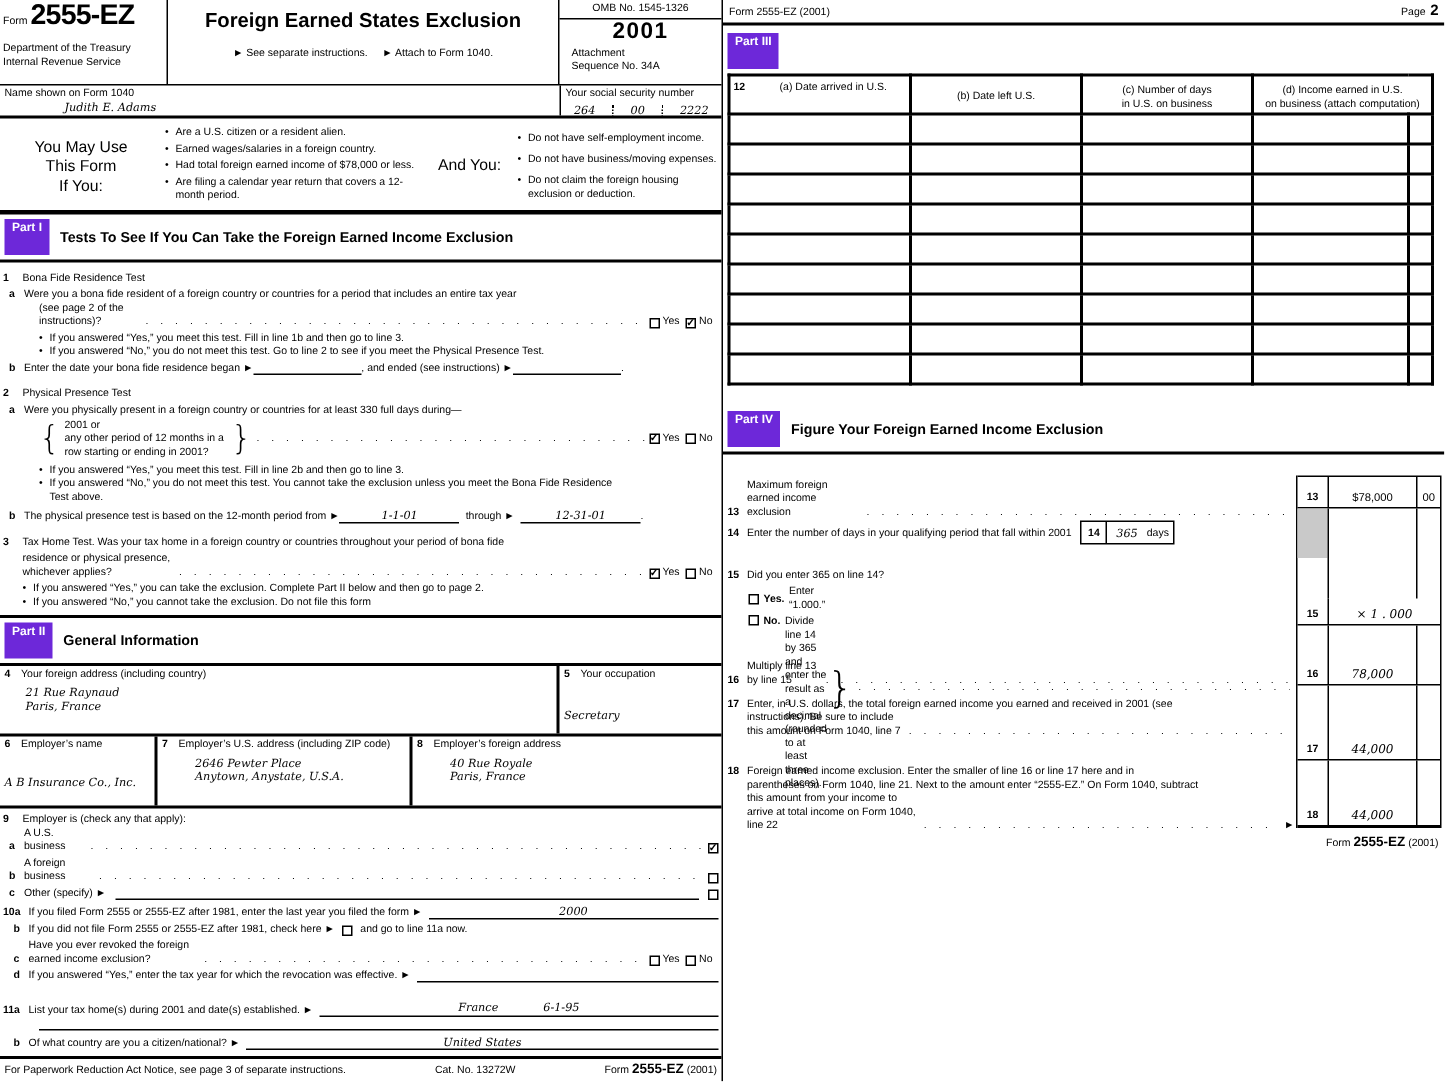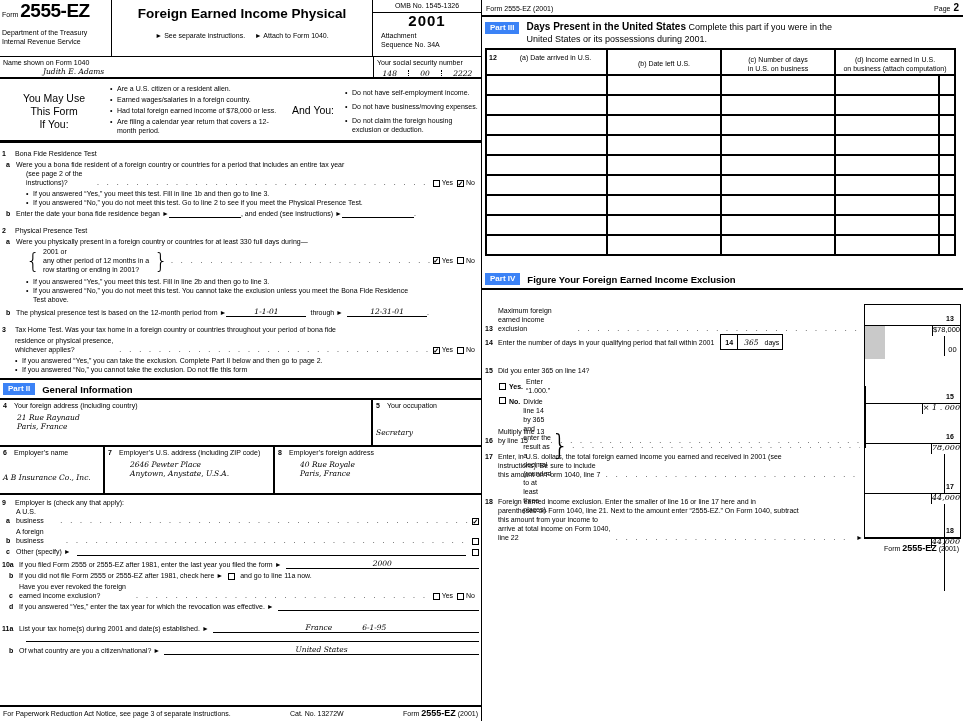--- a/index.html
+++ b/index.html
@@ -14,21 +14,21 @@
   .cb{display:inline-block;width:7px;height:7px;border:1.3px solid #000;box-sizing:border-box;
       vertical-align:middle;position:relative;flex:none;}
   .cb.checked::after{content:"✓";position:absolute;left:-0.5px;top:-2.5px;font-size:7px;font-weight:bold;}
   .cblbl{margin:0 4px 0 2px;}
   
   .dots{flex:1 1 auto;overflow:hidden;white-space:nowrap;margin:0 3px;letter-spacing:3px;color:#000;}
   .dots::before{content:". . . . . . . . . . . . . . . . . . . . . . . . . . . . . . . . . . . . . . . . . . . . . . . . . .";}
   .flexrow{display:flex;align-items:flex-end;}
   .frc{display:flex;align-items:center;}
   .blank{display:inline-block;border-bottom:1px solid #000;text-align:center;vertical-align:baseline;}
-  .plabel{background:#3b82f6;color:#fff;font-weight:bold;font-size:8px;padding:1px 5px 2px;flex:none;}
+  .plabel{background:#6d28d9;color:#fff;font-weight:bold;font-size:8px;padding:1px 5px 14px;flex:none;}
   .ptitle{font-weight:bold;font-size:9.5px;margin-left:7px;}
   .num{font-weight:bold;width:13px;flex:none;}
   .subnum{font-weight:bold;width:10px;flex:none;text-align:left;}
   .bullet{margin-left:24px;position:relative;padding-left:7px;}
   .bullet::before{content:"•";position:absolute;left:0;}
   
   .hdr{display:flex;border-bottom:1px solid #000;height:57px;box-sizing:border-box;}
   .hdr-left{width:112px;box-sizing:border-box;padding:2px 2px;border-right:1px solid #000;}
   .formnum{font-size:19px;font-weight:bold;line-height:18px;letter-spacing:-0.5px;}
   .hdr-mid{flex:1;text-align:center;padding-top:6px;border-right:1px solid #000;}
@@ -70,21 +70,21 @@
   table.days th,table.days td{border:2px solid #000;padding:0;height:20px;box-sizing:border-box;
      font-weight:normal;text-align:center;vertical-align:top;}
   table.days th{height:26px;padding-top:1px;}
   .thflex{display:flex;align-items:flex-start;text-align:center;}
   .thnum{font-weight:bold;padding:2px 0 0 2px;width:16px;text-align:left;}
   .thlabel{flex:1;padding-top:2px;}
   
   .p4body{position:relative;height:258px;margin-top:4px;}
   .p4left{position:absolute;left:3px;right:100px;}
   .strip{position:absolute;right:2px;top:10px;width:97px;border-left:1.5px solid #000;border-right:1.5px solid #000;box-sizing:border-box;}
-  .srow{display:flex;box-sizing:border-box;align-items:flex-end;flex-direction:column;}
+  .srow{display:flex;box-sizing:border-box;align-items:flex-end;}
   .scell{box-sizing:border-box;height:100%;display:flex;align-items:flex-end;justify-content:center;padding-bottom:2px;}
   .s-num{width:20px;flex:none;}
   .s-amt{flex:1;border-left:1.5px solid #000;}
   .s-cent{width:16px;flex:none;border-left:1.5px solid #000;}
   .bt{border-top:1.5px solid #000;}
   .bb{border-bottom:1.5px solid #000;}
   .bb2{border-bottom:2.5px solid #000;}
   .graycell{background:#c9c9c9;}
   .l14box{display:inline-flex;border:1.5px solid #000;margin-left:6px;align-items:center;height:14px;vertical-align:middle;}
   .l14box .n{border-right:1.5px solid #000;padding:0 4px;font-weight:bold;display:flex;align-items:center;height:100%;}
@@ -105,21 +105,21 @@
   <div class="page">
 
     <div class="hdr">
       <div class="hdr-left">
         <div><span>Form</span>
           <span class="formnum">2555-EZ</span></div>
         <div style="margin-top:8px;">Department of the Treasury</div>
         <div>Internal Revenue Service</div>
       </div>
       <div class="hdr-mid">
-        <div class="maintitle">Foreign Earned Income Physical</div>
+        <div class="maintitle">Foreign Earned States Exclusion</div>
         <div style="margin-top:10px;">
           <span>► See separate instructions.</span>
           &nbsp;&nbsp;&nbsp;
           <span>► Attach to Form 1040.</span>
         </div>
       </div>
       <div class="hdr-right">
         <div class="omb">OMB No. 1545-1326</div>
         <div class="year">2001</div>
         <div style="text-align:left;padding-left:8px;margin-top:2px;">
@@ -130,21 +130,21 @@
     </div>
 
     <div class="namerow">
       <div class="namecell">
         <div>Name shown on Form 1040</div>
         <div class="filled" style="margin-left:40px;">Judith E. Adams</div>
       </div>
       <div class="ssncell">
         <div>Your social security number</div>
         <div class="ssn-digits filled">
-          <span>148</span>
+          <span>264</span>
           <span class="ssn-sep"></span>
           <span>00</span>
           <span class="ssn-sep"></span>
           <span>2222</span>
         </div>
       </div>
     </div>
 
     <div class="elig">
       <div class="eligtitle">
@@ -159,20 +159,24 @@
         <div class="bullet">Are filing a calendar year return that covers a 12-month period.</div>
       </div>
       <div class="andyou">And You:</div>
       <div class="eligright">
         <div class="bullet">Do not have self-employment income.</div>
         <div class="bullet">Do not have business/moving expenses.</div>
         <div class="bullet">Do not claim the foreign housing exclusion or deduction.</div>
       </div>
     </div>
 
+    <div class="parthdr">
+      <span class="plabel">Part I</span>
+      <span class="ptitle">Tests To See If You Can Take the Foreign Earned Income Exclusion</span>
+    </div>
 
     <div class="p1body">
 
       <div class="ln flexrow" style="margin-top:6px;">
         <span class="num">1</span>
         <span>Bona Fide Residence Test</span>
       </div>
       <div class="flexrow">
         <span class="subnum" style="margin-left:4px;">a</span>
         <span>Were you a bona fide resident of a foreign country or countries for a period that includes an entire tax year</span>
@@ -380,25 +384,20 @@
 
   <div class="page">
 
     <div class="p2hdr">
       <span>Form 2555-EZ (2001)</span>
       <span><span class="pageword">Page</span><span class="pagenum">2</span></span>
     </div>
 
     <div style="display:flex;align-items:flex-start;padding:4px 3px 3px;">
       <span class="plabel" style="margin-top:1px;">Part III</span>
-      <span class="part3desc" style="margin-left:7px;">
-        <span class="bold" style="font-size:10px;">Days Present in the United States</span>
-        <span>Complete this part if you were in the</span><br>
-        <span>United States or its possessions during 2001.</span>
-      </span>
     </div>
 
     <table class="days">
       <colgroup>
           <col style="width:121px;">
           <col style="width:114px;">
           <col style="width:114px;">
           <col style="width:104px;">
           <col style="width:16px;">
         </colgroup>

